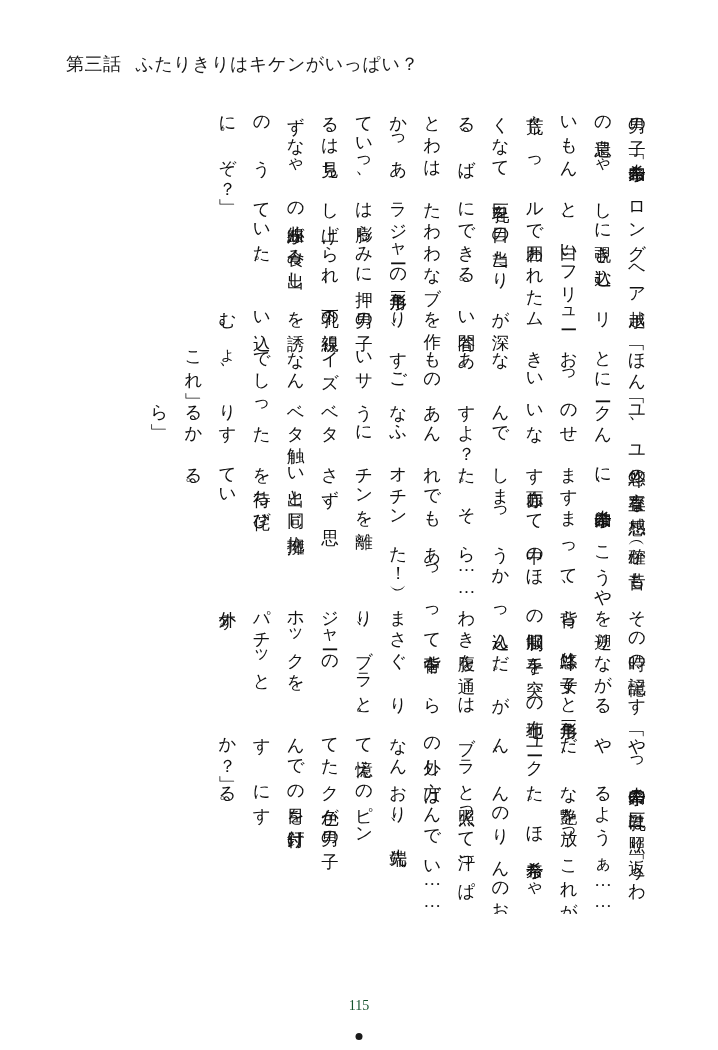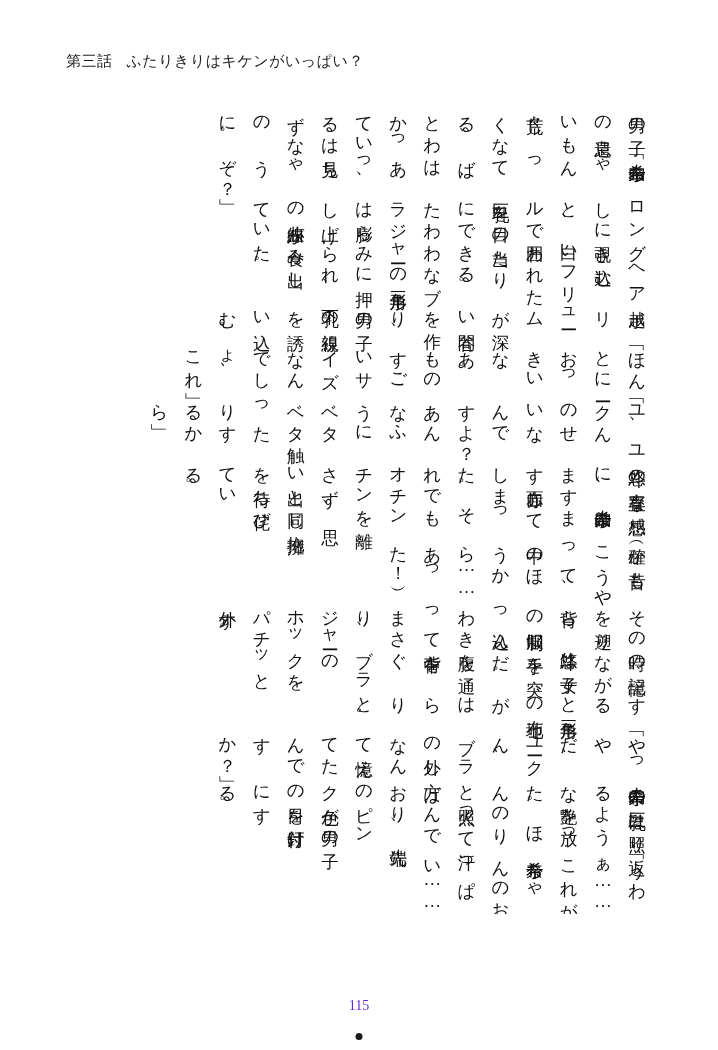--- a/index.html
+++ b/index.html
@@ -20,21 +20,21 @@
     position: absolute;
     inset: 0;
     background: #ffffff;
   }
 
   
   .header {
     position: absolute;
     top: 52px;
     left: 66px;
-    font-size: 15px;
+    font-size: 18px;
     letter-spacing: 0.5px;
     white-space: nowrap;
     color: #1a1a1a;
   }
   .header .chapter-num {
     margin-right: 14px;
   }
 
   
   .body-text {
@@ -62,21 +62,21 @@
     max-height: 810px;
   }
 
   .page-number {
     position: absolute;
     bottom: 36px;
     left: 0;
     right: 0;
     text-align: center;
     font-size: 14px;
-    color: #6d28d9;
+    color: #14532d;
     font-family: "Liberation Serif", serif;
   }
 
   .bottom-mark {
     position: absolute;
     bottom: 10px;
     left: 50%;
     transform: translateX(-50%);
     width: 7px;
     height: 7px;

